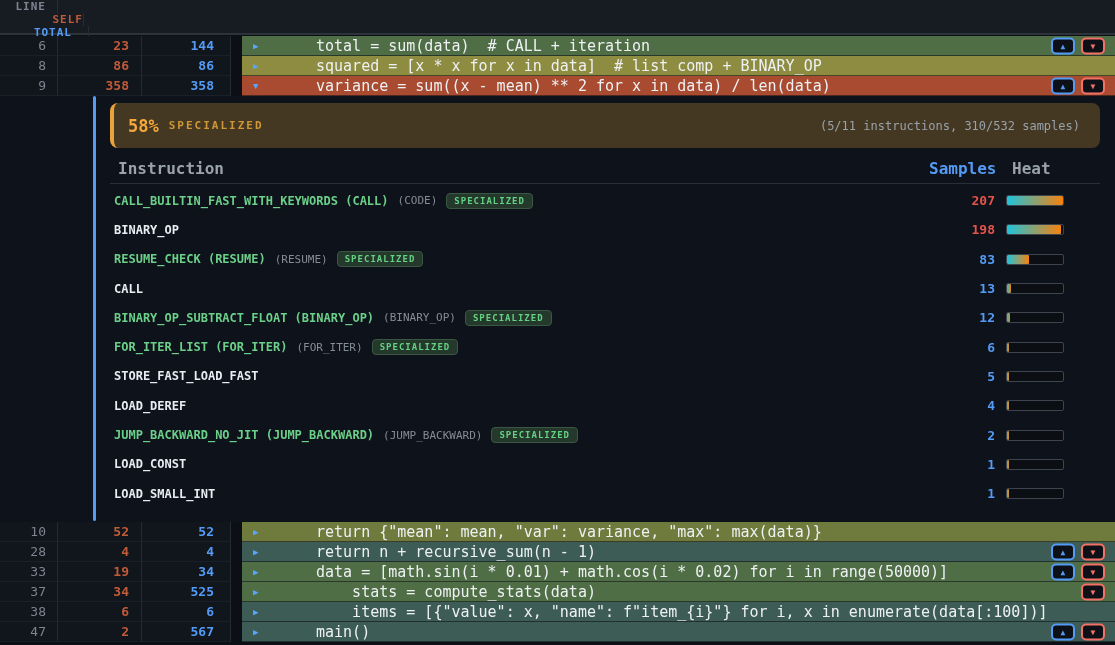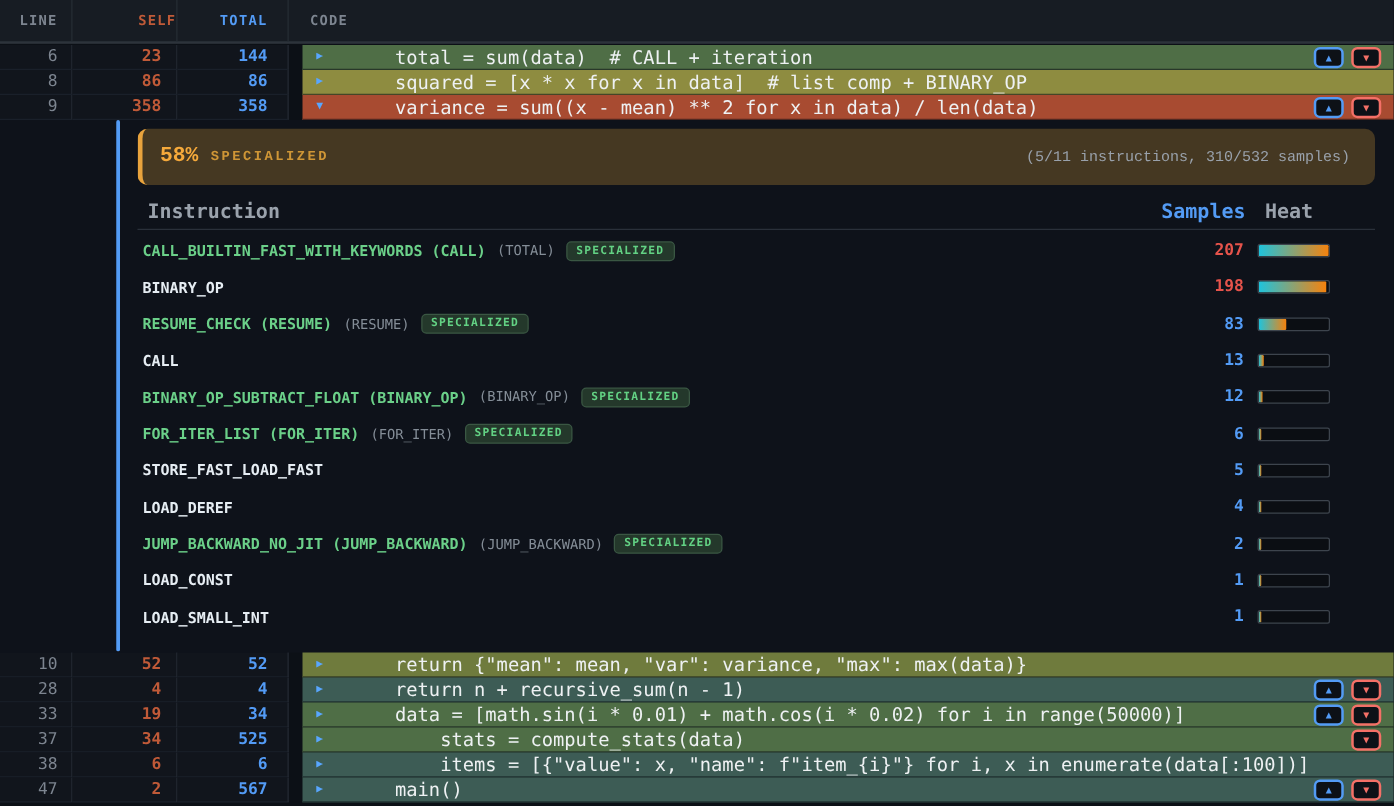--- a/index.html
+++ b/index.html
@@ -2,21 +2,21 @@
 <html><head>
 <meta charset="utf-8">
 <style>
   * { margin:0; padding:0; box-sizing:border-box; }
   html,body { width:1115px; height:645px; background:#0c1016; overflow:hidden;
               font-family:"DejaVu Sans Mono", monospace; }
   #app { position:relative; width:1115px; height:645px; }
 
   
   .hdr { position:absolute; top:0; left:0; width:1115px; height:35px; background:#171c23;
-         border-bottom:2px solid #2d333b; display:flex; }
+         border-bottom:2px solid #2d333b; display:flex;flex-direction:column; }
   .hc  { height:100%; display:flex; align-items:center; justify-content:flex-end;
          font-size:11px; font-weight:bold; letter-spacing:1px; color:#7d8590;
          border-right:1px solid #262c35; }
   .hc.line  { width:58px; padding-right:11px; }
   .hc.self  { width:84px; color:#c05a38; }
   .hc.total { width:89px; padding-right:16px; color:#539bf5; }
   .hc.code  { flex:1; justify-content:flex-start; padding-left:17px; border-right:none; }
 
   
   .rows { position:absolute; left:0; width:1115px; }
@@ -39,21 +39,21 @@
          align-items:center; justify-content:center; font-size:8px; line-height:1; }
   .btn.up   { border:2px solid #539bf5; color:#539bf5; }
   .btn.down { border:2px solid #f47067; color:#f47067; }
 
   
   #panel { position:absolute; top:96px; left:0; width:1115px; height:426px; background:#0e121a; }
   .vline { position:absolute; left:93px; top:0; width:3px; height:425px;
            background:#539bf5; border-radius:2px; }
   .banner { position:absolute; left:110px; top:7px; width:990px; height:45px;
             background:#453822; border-left:4px solid #e8a33d; border-radius:8px;
-            display:flex; align-items:center;font-family:Liberation Mono, monospace; }
+            display:flex; align-items:center; }
   .banner .pct { font-size:17px; font-weight:bold; color:#f5a93b; margin-left:14px; }
   .banner .lbl { font-size:11px; font-weight:bold; color:#cf9636; letter-spacing:2px; margin-left:10px; }
   .banner .detail { margin-left:auto; margin-right:20px; font-size:12px; color:#99a1ab; }
 
   .ithdr { position:absolute; left:110px; top:58px; width:990px; height:30px;
            border-bottom:1px solid #2a303a; display:flex; align-items:center;
            padding:0 32px 0 8px; font-size:16px; font-weight:bold; }
   .ithdr .h-instr   { color:#9aa2ac; flex:1; }
   .ithdr .h-samples { color:#539bf5; width:70px; }
   .ithdr .h-heat    { color:#9aa2ac; width:58px; margin-left:11px; padding-left:2px; }
@@ -137,21 +137,21 @@
     </div>
     <div class="ithdr">
       <span class="h-instr">Instruction</span>
       <span class="h-samples">Samples</span>
       <span class="h-heat">Heat</span>
     </div>
     <div id="instrRows">
         <div class="irow">
     <div class="iname">
       <span class="nm spec">CALL_BUILTIN_FAST_WITH_KEYWORDS (CALL)</span>
-      <span class="base">(TOTAL)</span>
+      <span class="base">(CODE)</span>
       <span class="ibadge">SPECIALIZED</span>
     </div>
     <div class="isamp hot">207</div>
     <div class="iheat">
       <i class="fill" style="width: 56px;"></i>
     </div>
   </div>
         <div class="irow">
     <div class="iname">
       <span class="nm">BINARY_OP</span>

